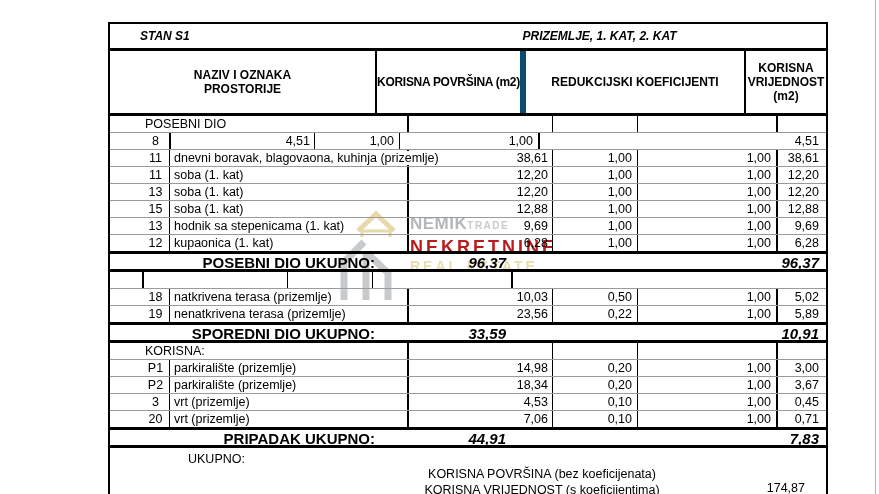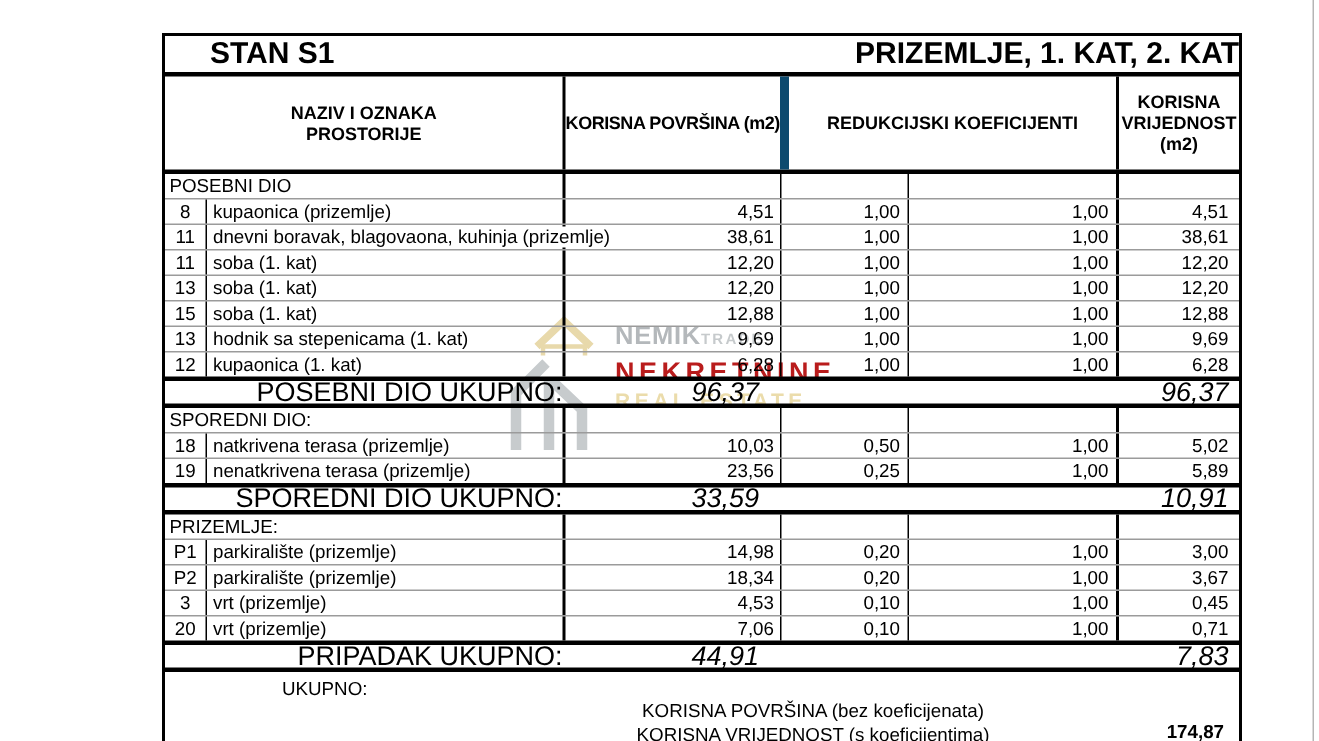--- a/index.html
+++ b/index.html
@@ -14,55 +14,55 @@
   .wm-l1 .suffix{font-size:10px;color:#c6cacc;letter-spacing:1.5px;font-weight:bold;}
   .wm-l2{color:#b91c1c;font-weight:bold;font-size:18px;letter-spacing:3px;line-height:20px;margin-top:2px;}
   .wm-l3{color:#ebdcab;font-weight:bold;font-size:14px;letter-spacing:3px;line-height:19px;}
   
   .scan-line{position:absolute;left:875px;top:0;width:1px;height:494px;background:#b5b5b5;}
   
   .sheet{position:absolute;left:108px;top:22px;width:720px;z-index:1;}
   .box{border:2px solid #000;box-sizing:border-box;background:transparent;margin-top:-1px;}
   .box:first-child{margin-top:0;}
   
-  .title-row{height:28px;display:flex;align-items:center;font-weight:bold;font-size:20px;}
+  .title-row{height:28px;display:flex;align-items:center;font-weight:bold;font-size:12px;font-style:italic;}
   .t-left{width:263px;padding-left:30px;box-sizing:border-box;}
-  .t-right{flex:1;text-align:right;}
+  .t-right{flex:1;text-align:center;}
   
   .head-row{height:66px;display:flex;font-weight:bold;font-size:12px;text-align:center;}
   .hc{display:flex;flex-direction:column;justify-content:center;box-sizing:border-box;height:100%;line-height:14px;}
   .h-name{width:265px;}
   .h-area{width:145px;border-left:2px solid #000;letter-spacing:-0.3px;}
   .h-koef{width:224px;border-left:6px solid #0c4a6e;}
   .h-val{flex:1;border-left:2px solid #000;}
   
-  .tr{display:flex;height:17px;box-sizing:border-box;font-size:12.5px;align-items:center;}
+  .tr{display:flex;height:17px;box-sizing:border-box;font-size:12.5px;align-items:center;padding-left:32px;}
   .tr + .tr{border-top:1px solid #9b9b9b;}
   .sec-row{height:16px;}
   .c{display:flex;align-items:center;box-sizing:border-box;height:100%;}
   .c-id{width:27px;justify-content:center;}
   .c-name{width:238px;padding-left:4px;border-left:1px solid #000;white-space:nowrap;position:relative;z-index:3;overflow:visible;}
   .c-name span{background:#fff;}
   .c-sec{width:265px;padding-left:3px;}
   .c-area{width:145px;border-left:2px solid #000;justify-content:flex-end;padding-right:4px;}
   .c-k1{width:85px;border-left:1px solid #000;justify-content:flex-end;padding-right:5px;}
   .c-k2{width:139px;border-left:1px solid #000;justify-content:flex-end;padding-right:5px;}
   .c-val{flex:1;border-left:2px solid #000;justify-content:flex-end;padding-right:7px;}
   
-  .sub-row{height:19px;display:flex;align-items:center;font-size:18px;box-sizing:border-box;}
+  .sub-row{height:19px;display:flex;align-items:flex-start;font-size:15px;box-sizing:border-box;font-weight:bold;}
   .sub-label{width:265px;text-align:right;}
   .sub-area{width:145px;text-align:right;padding-right:14px;font-style:italic;box-sizing:border-box;}
   .sub-spacer{width:224px;}
   .sub-val{flex:1;text-align:right;padding-right:7px;font-style:italic;}
   
   .totals{height:57px;padding-top:3px;box-sizing:border-box;font-size:12.5px;}
   .tot-head{height:16px;padding-left:78px;display:flex;align-items:center;}
   .tot-line{height:16px;display:flex;align-items:center;flex-direction:column;}
   .tot-label{padding-left:148px;}
-  .tot-val{margin-left:auto;padding-right:10px;font-weight:bold;}
+  .tot-val{margin-left:auto;padding-right:21px;font-weight:normal;}
 </style>
 </head>
 <body>
 
 <div class="watermark">
   <span>
     <svg width="72" height="96" viewBox="0 0 72 96">
       <polyline points="22,24 40,7 58,24" fill="none" stroke="#e8d9ab" stroke-width="5"></polyline>
       <polyline points="26,30 26,24 54,24 54,30" fill="none" stroke="#e8d9ab" stroke-width="3"></polyline>
       <path d="M8,93 V55 L28,35" fill="none" stroke="#c7cbcd" stroke-width="7"></path>
@@ -107,23 +107,20 @@
   <div class="box">
     <div class="tr sec-row">
       <div class="c c-sec">POSEBNI DIO</div>
       <div class="c c-area"></div>
       <div class="c c-k1"></div>
       <div class="c c-k2"></div>
       <div class="c c-val"></div>
     </div>
     <div class="tr">
       <div class="c c-id">8</div>
-      <div class="c c-name">
-          <span>kupaonica (prizemlje)</span>
-        </div>
       <div class="c c-area">4,51</div>
       <div class="c c-k1">1,00</div>
       <div class="c c-k2">1,00</div>
       <div class="c c-val">4,51</div>
     </div>
     <div class="tr">
       <div class="c c-id">11</div>
       <div class="c c-name">
           <span>dnevni boravak, blagovaona, kuhinja (prizemlje)</span>
         </div>
@@ -185,21 +182,20 @@
   </div>
   <div class="box sub-row">
     <div class="sub-label">POSEBNI DIO UKUPNO:</div>
     <div class="sub-area">96,37</div>
     <div class="sub-spacer"></div>
     <div class="sub-val">96,37</div>
   </div>
 
   <div class="box">
     <div class="tr sec-row">
-      <div class="c c-sec">SPOREDNI DIO:</div>
       <div class="c c-area"></div>
       <div class="c c-k1"></div>
       <div class="c c-k2"></div>
       <div class="c c-val"></div>
     </div>
     <div class="tr">
       <div class="c c-id">18</div>
       <div class="c c-name">
           <span>natkrivena terasa (prizemlje)</span>
         </div>
@@ -207,35 +203,35 @@
       <div class="c c-k1">0,50</div>
       <div class="c c-k2">1,00</div>
       <div class="c c-val">5,02</div>
     </div>
     <div class="tr">
       <div class="c c-id">19</div>
       <div class="c c-name">
           <span>nenatkrivena terasa (prizemlje)</span>
         </div>
       <div class="c c-area">23,56</div>
-      <div class="c c-k1">0,25</div>
+      <div class="c c-k1">0,22</div>
       <div class="c c-k2">1,00</div>
       <div class="c c-val">5,89</div>
     </div>
   </div>
   <div class="box sub-row">
     <div class="sub-label">SPOREDNI DIO UKUPNO:</div>
     <div class="sub-area">33,59</div>
     <div class="sub-spacer"></div>
     <div class="sub-val">10,91</div>
   </div>
 
   <div class="box">
     <div class="tr sec-row">
-      <div class="c c-sec">PRIZEMLJE:</div>
+      <div class="c c-sec">KORISNA:</div>
       <div class="c c-area"></div>
       <div class="c c-k1"></div>
       <div class="c c-k2"></div>
       <div class="c c-val"></div>
     </div>
     <div class="tr">
       <div class="c c-id">P1</div>
       <div class="c c-name">
           <span>parkiralište (prizemlje)</span>
         </div>

